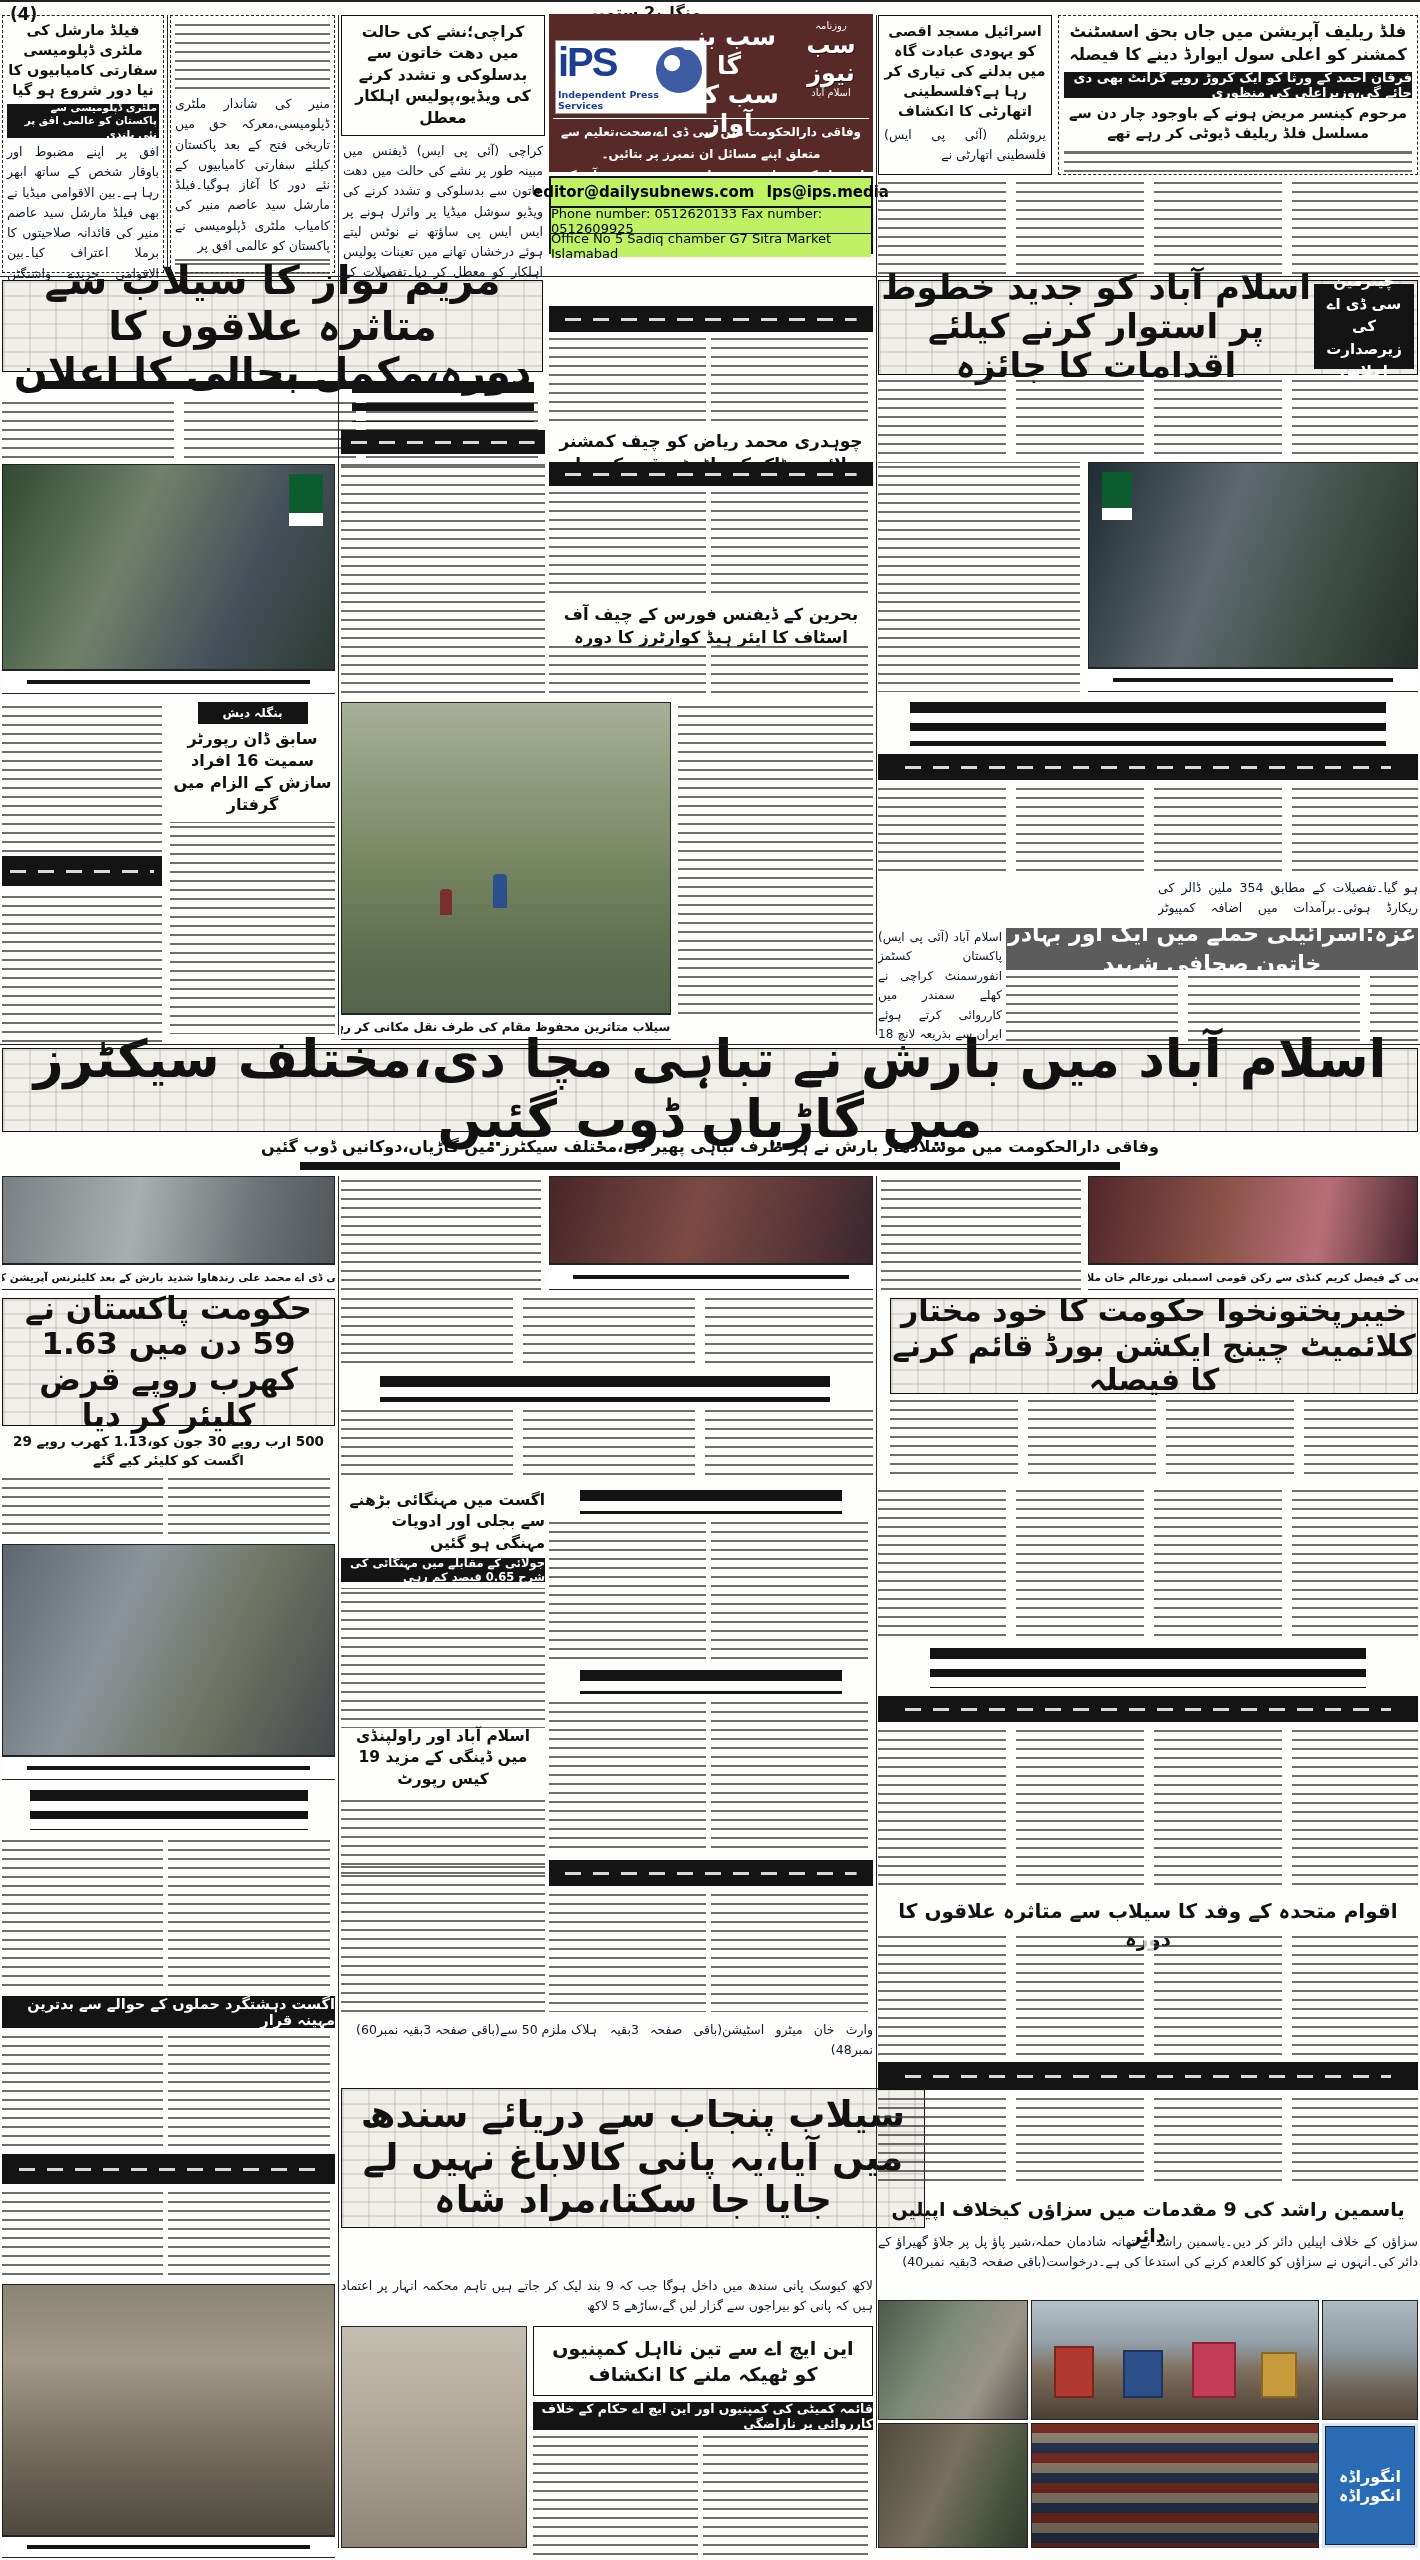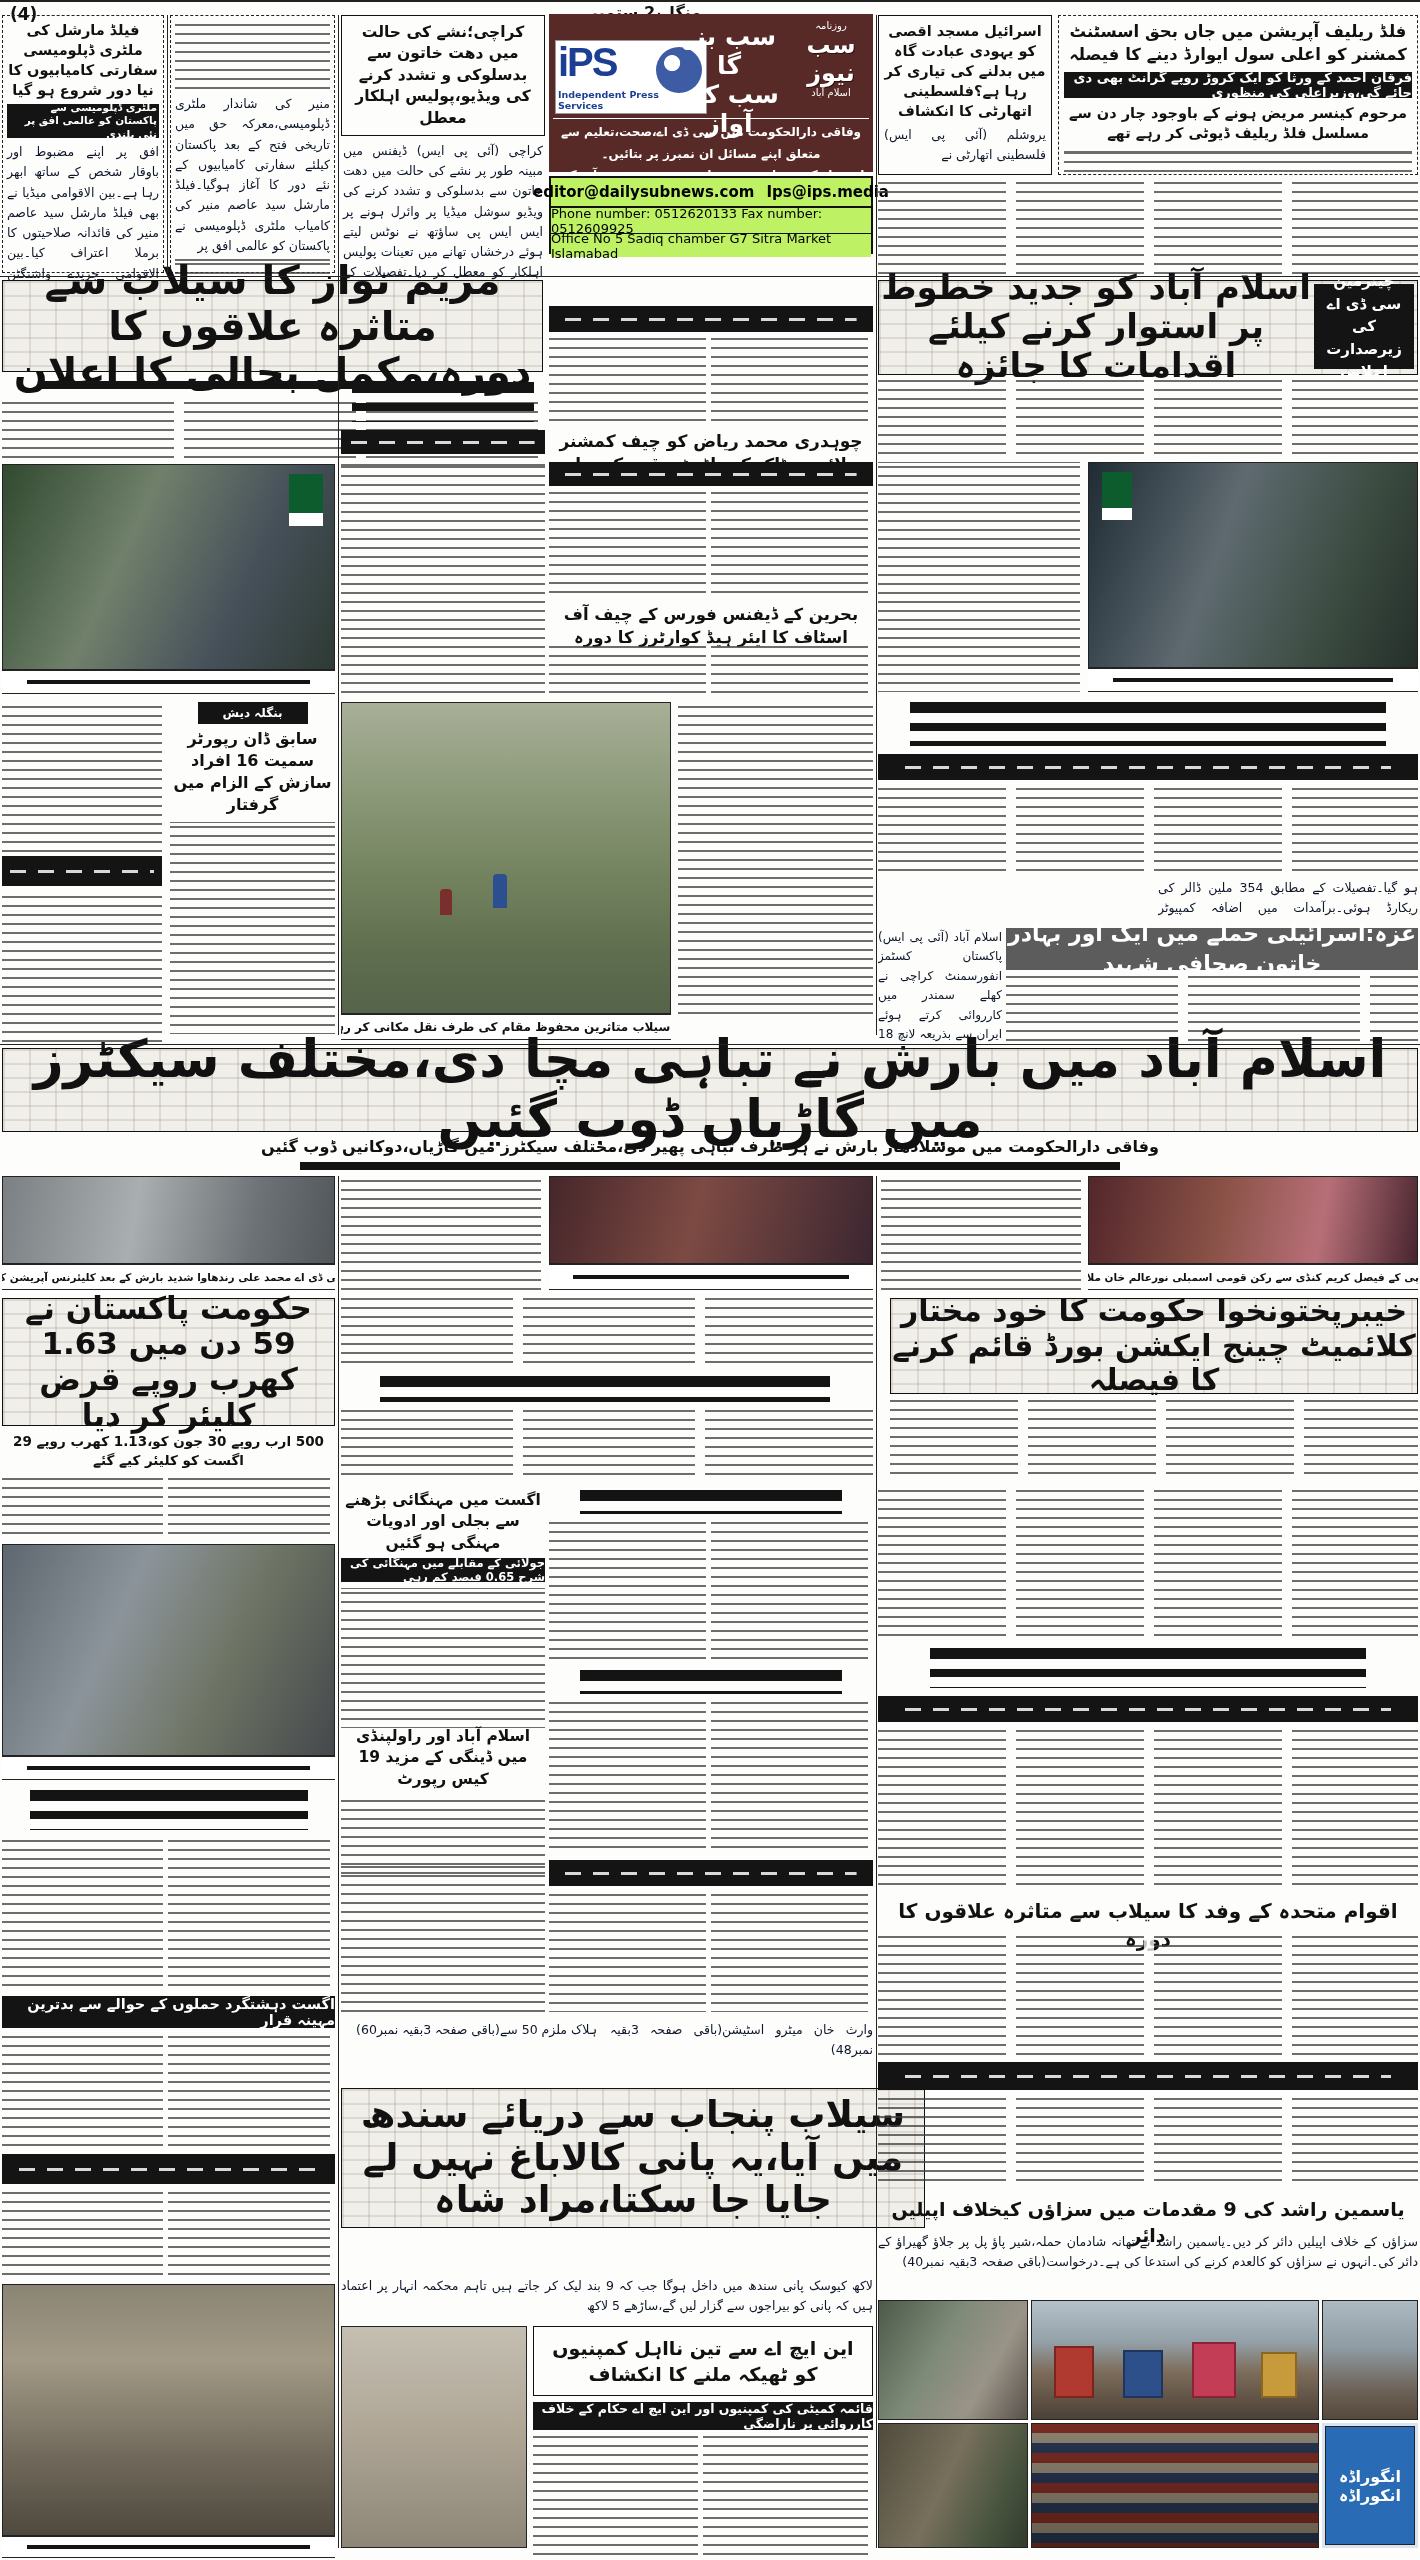--- a/index.html
+++ b/index.html
@@ -205,21 +205,21 @@
   <div class="abs rev u" style="left:2px;top:1996px;width:333px;height:32px;font-size:14.5px;">اگست دہشتگرد حملوں کے حوالے سے بدترین مہینہ قرار</div>
   <div class="abs gut2" style="left:2px;top:2036px;width:333px;height:112px;opacity:.75;"></div>
   <div class="abs rev-stripes" style="left:2px;top:2154px;width:333px;height:30px;"></div>
   <div class="abs gut2" style="left:2px;top:2192px;width:333px;height:86px;opacity:.75;"></div>
   <div class="abs photo" style="left:2px;top:2284px;width:333px;height:252px;background:linear-gradient(to bottom,#8a8474 0%,#a29a86 30%,#6f685a 70%,#4e483e 100%);"></div>
   <div class="abs cap" style="left:2px;top:2536px;width:333px;height:22px;">
       <span class="stripes-bold" style="display:block;width:85%;height:4px;"></span>
     </div>
 
   <div class="abs" style="left:341px;top:1490px;width:204px;height:228px;">
-    <div class="u hd" style="font-size:15.5px;">اگست میں مہنگائی بڑھنے سے بجلی اور ادویات مہنگی ہو گئیں</div>
+    <div class="u hd" style="font-size:15.5px;text-align:right;">اگست میں مہنگائی بڑھنے سے بجلی اور ادویات مہنگی ہو گئیں</div>
     <div class="rev u" style="height:24px;font-size:11.5px;margin-top:4px;">جولائی کے مقابلے میں مہنگائی کی شرح 0.65 فیصد کم رہی</div>
     <div class="stripes" style="height:140px;margin-top:6px;"></div>
   </div>
   <div class="abs" style="left:341px;top:1726px;width:204px;height:130px;">
     <div class="u hd" style="font-size:15.5px;">اسلام آباد اور راولپنڈی میں ڈینگی کے مزید 19 کیس رپورٹ</div>
     <div class="stripes" style="height:78px;margin-top:6px;"></div>
   </div>
   <div class="abs stripes" style="left:341px;top:1862px;width:204px;height:150px;"></div>
 
   <div class="abs stripes-bold" style="left:580px;top:1490px;width:262px;height:24px;"></div>

